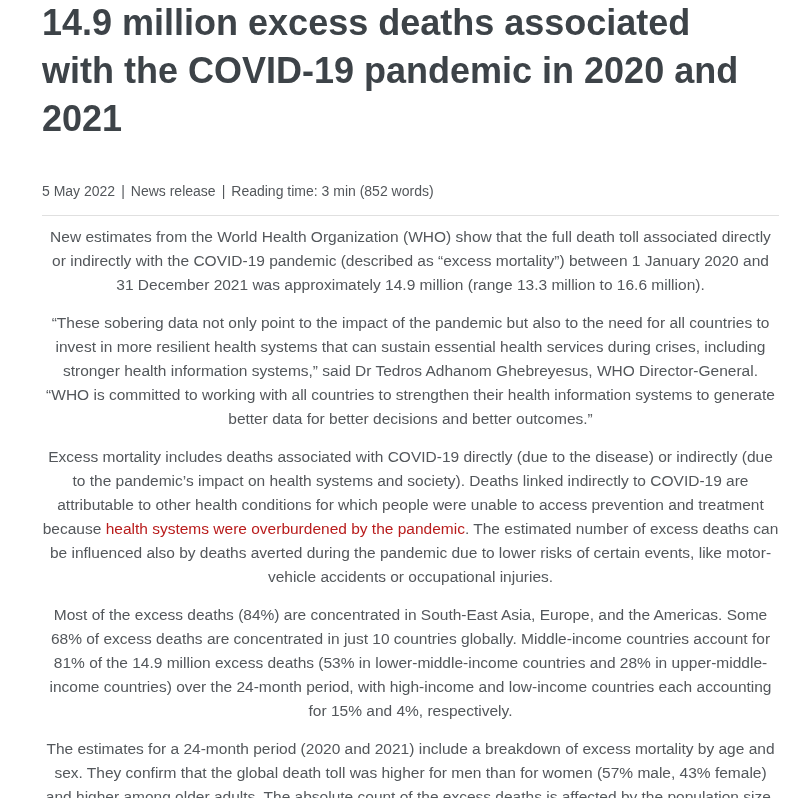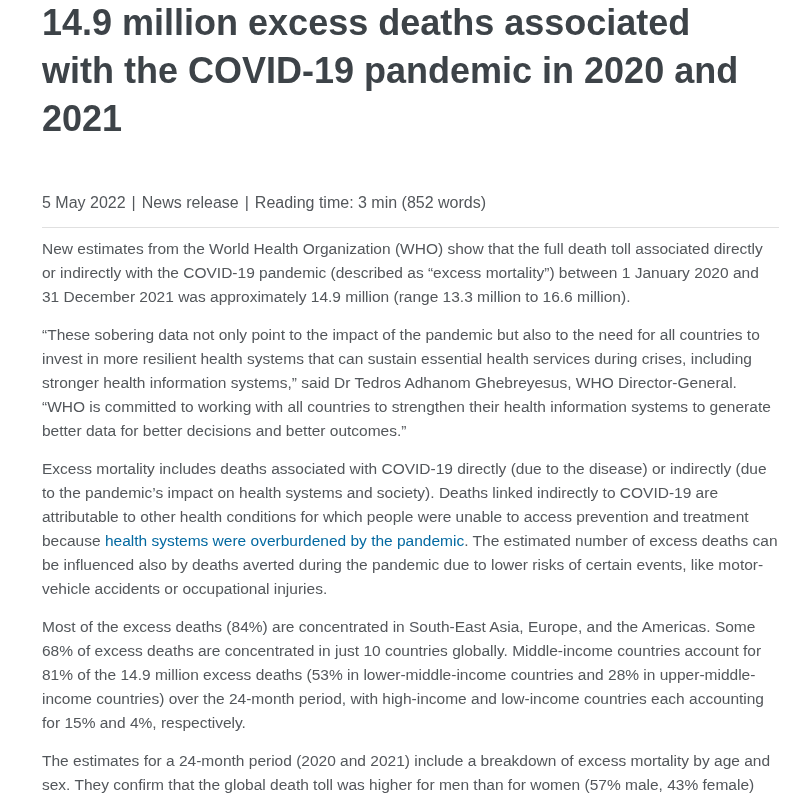--- a/index.html
+++ b/index.html
@@ -16,44 +16,45 @@
   h1.page-title {
     margin: -3px 12px 0 0;
     max-width: 700px;
     font-size: 36px;
     line-height: 48px;
     font-weight: bold;
     color: #3d4348;
     letter-spacing: 0;
   }
   .meta {
-    margin-top: 50px;
-    font-size: 16px;
+    margin-top: 38px;
+    font-size: 14px;
     line-height: 20px;
     color: #53575b;
   }
   .meta .sep {
     margin: 0 6px;
     color: #53575b;
   }
   hr.divider {
     border: none;
     border-top: 1px solid #e0e0e0;
     margin: 14px 0 0 0;
     width: 100%;
   }
   .article p {
     margin: 0 0 5px 0;
     padding-top: 9px;
     font-size: 15.5px;
     line-height: 24px;
     color: #53575b;
+    text-align: center;
   }
   a.inline-link {
-    color: #0369a1;
+    color: #b91c1c;
     text-decoration: none;
     cursor: pointer;
   }
 </style>
 </head>
 <body>
 
 <div class="article">
 
   <h1 class="page-title">14.9 million excess deaths associated with the COVID-19 pandemic in 2020 and 2021</h1>

